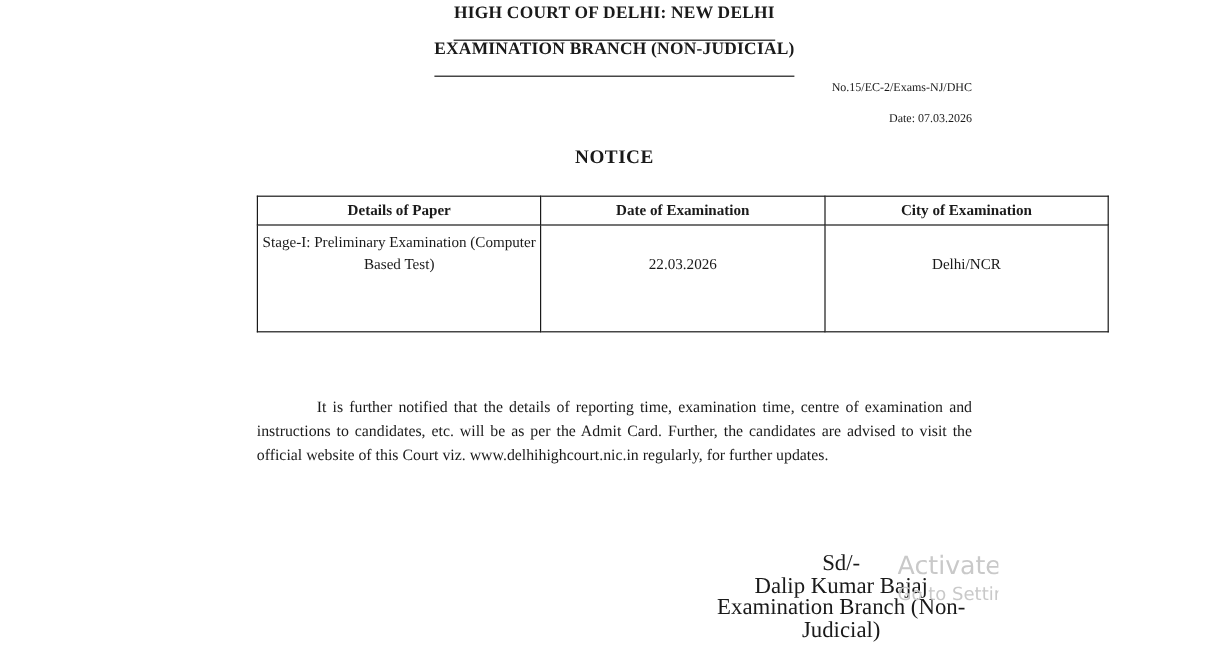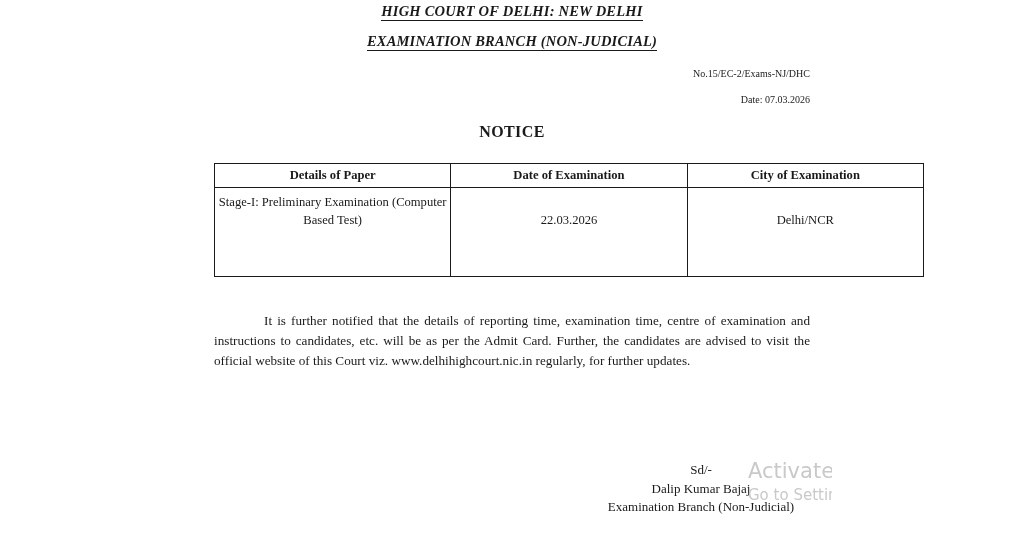--- a/index.html
+++ b/index.html
@@ -30,22 +30,21 @@
   .doc-title,
   .doc-subtitle {
     font-weight: bold;
     font-size: 14.5px;
     letter-spacing: 0.2px;
     line-height: 17px;
   }
   .doc-title span,
   .doc-subtitle span {
     border-bottom: 1.3px solid #1a1a1a;
-    padding-bottom: 1px;
-    font-style: italic;
+    padding-bottom: 14px;
   }
   .doc-subtitle {
     margin-top: 13px;
   }
 
   
   .ref-block {
     margin-top: 14px;
     padding-right: 214px;
     text-align: right;
@@ -74,21 +73,21 @@
     text-align: justify;
     text-justify: inter-word;
     font-size: 13.2px;
     line-height: 20.2px;
     text-indent: 50px;
   }
   .para-1 {
     margin-top: 10px;
   }
   .para-2 {
-    margin-top: 34px;
+    margin-top: 52px;
   }
 
   
   .table-wrap {
     margin: 22px 0 0 214px;
     width: 710px;
   }
   table.schedule {
     border-collapse: collapse;
     width: 100%;
@@ -116,21 +115,21 @@
     padding-top: 24px;
   }
 
   
   .signature {
     position: absolute;
     left: 592px;
     top: 461px;
     width: 218px;
     text-align: center;
-    font-size: 13px;
+    font-size: 19px;
     line-height: 18.5px;
   }
 
   
   .watermark {
     position: absolute;
     left: 748px;
     top: 458px;
     width: 84px;
     overflow: hidden;

